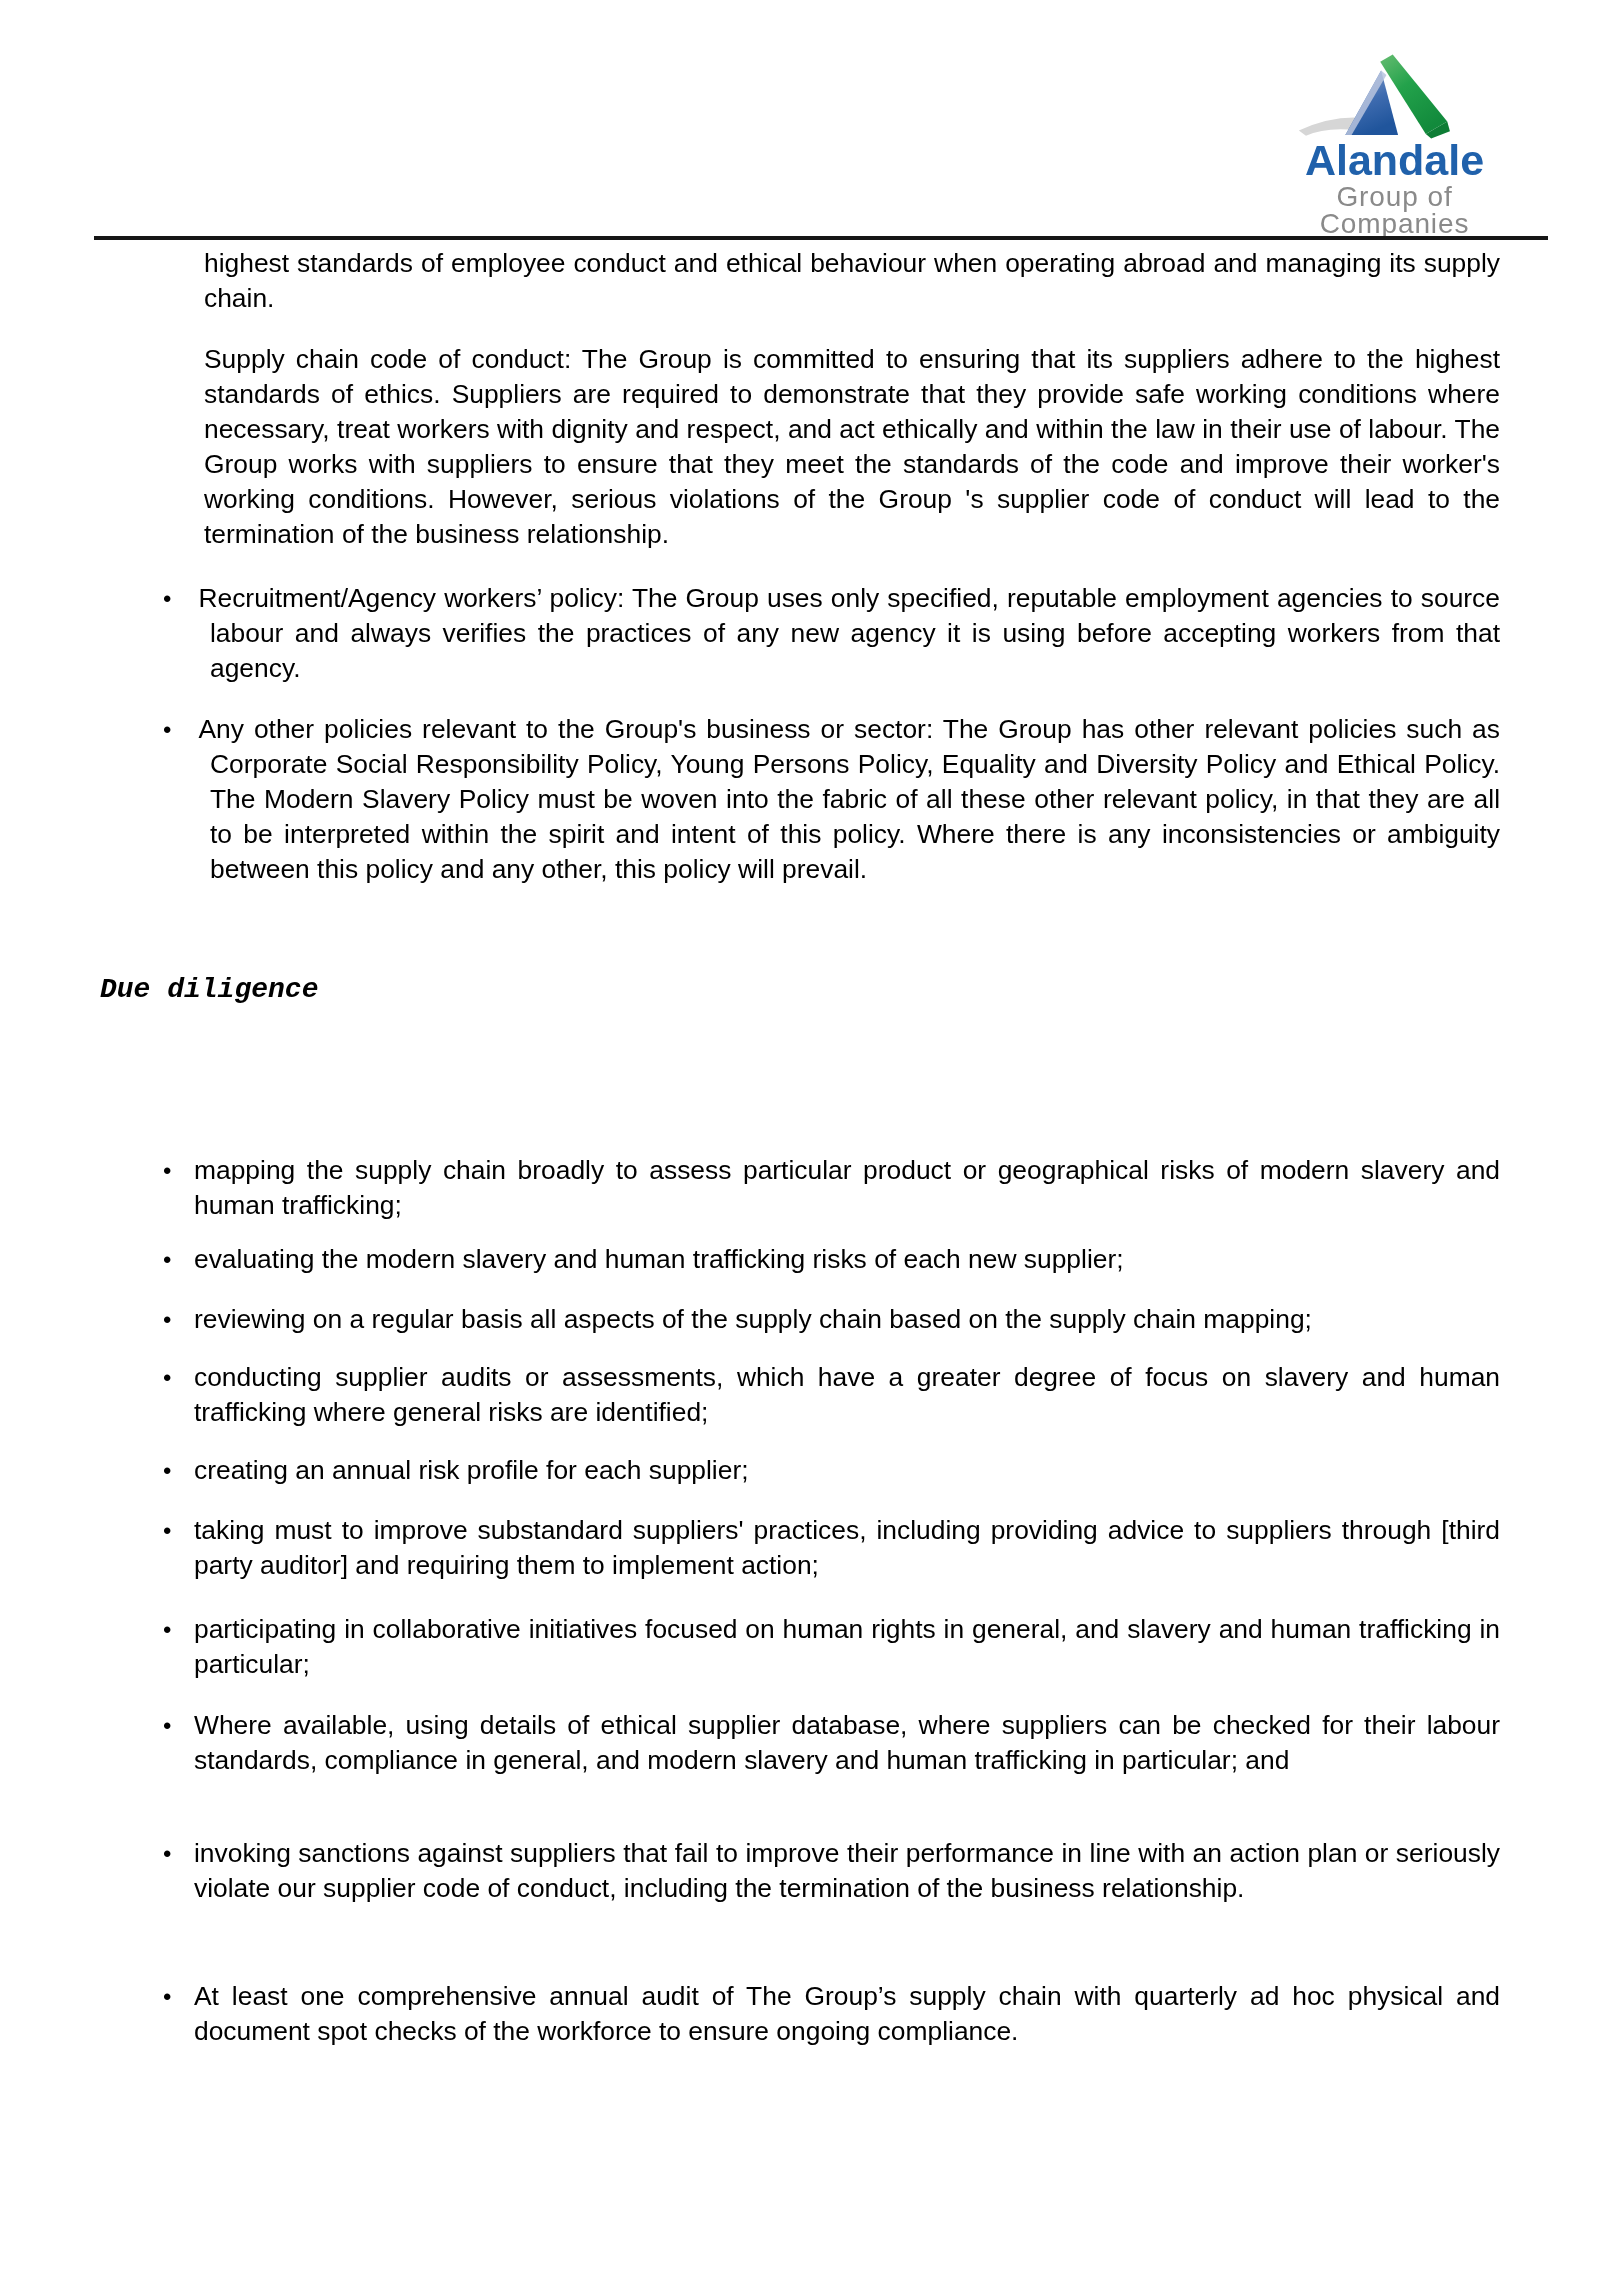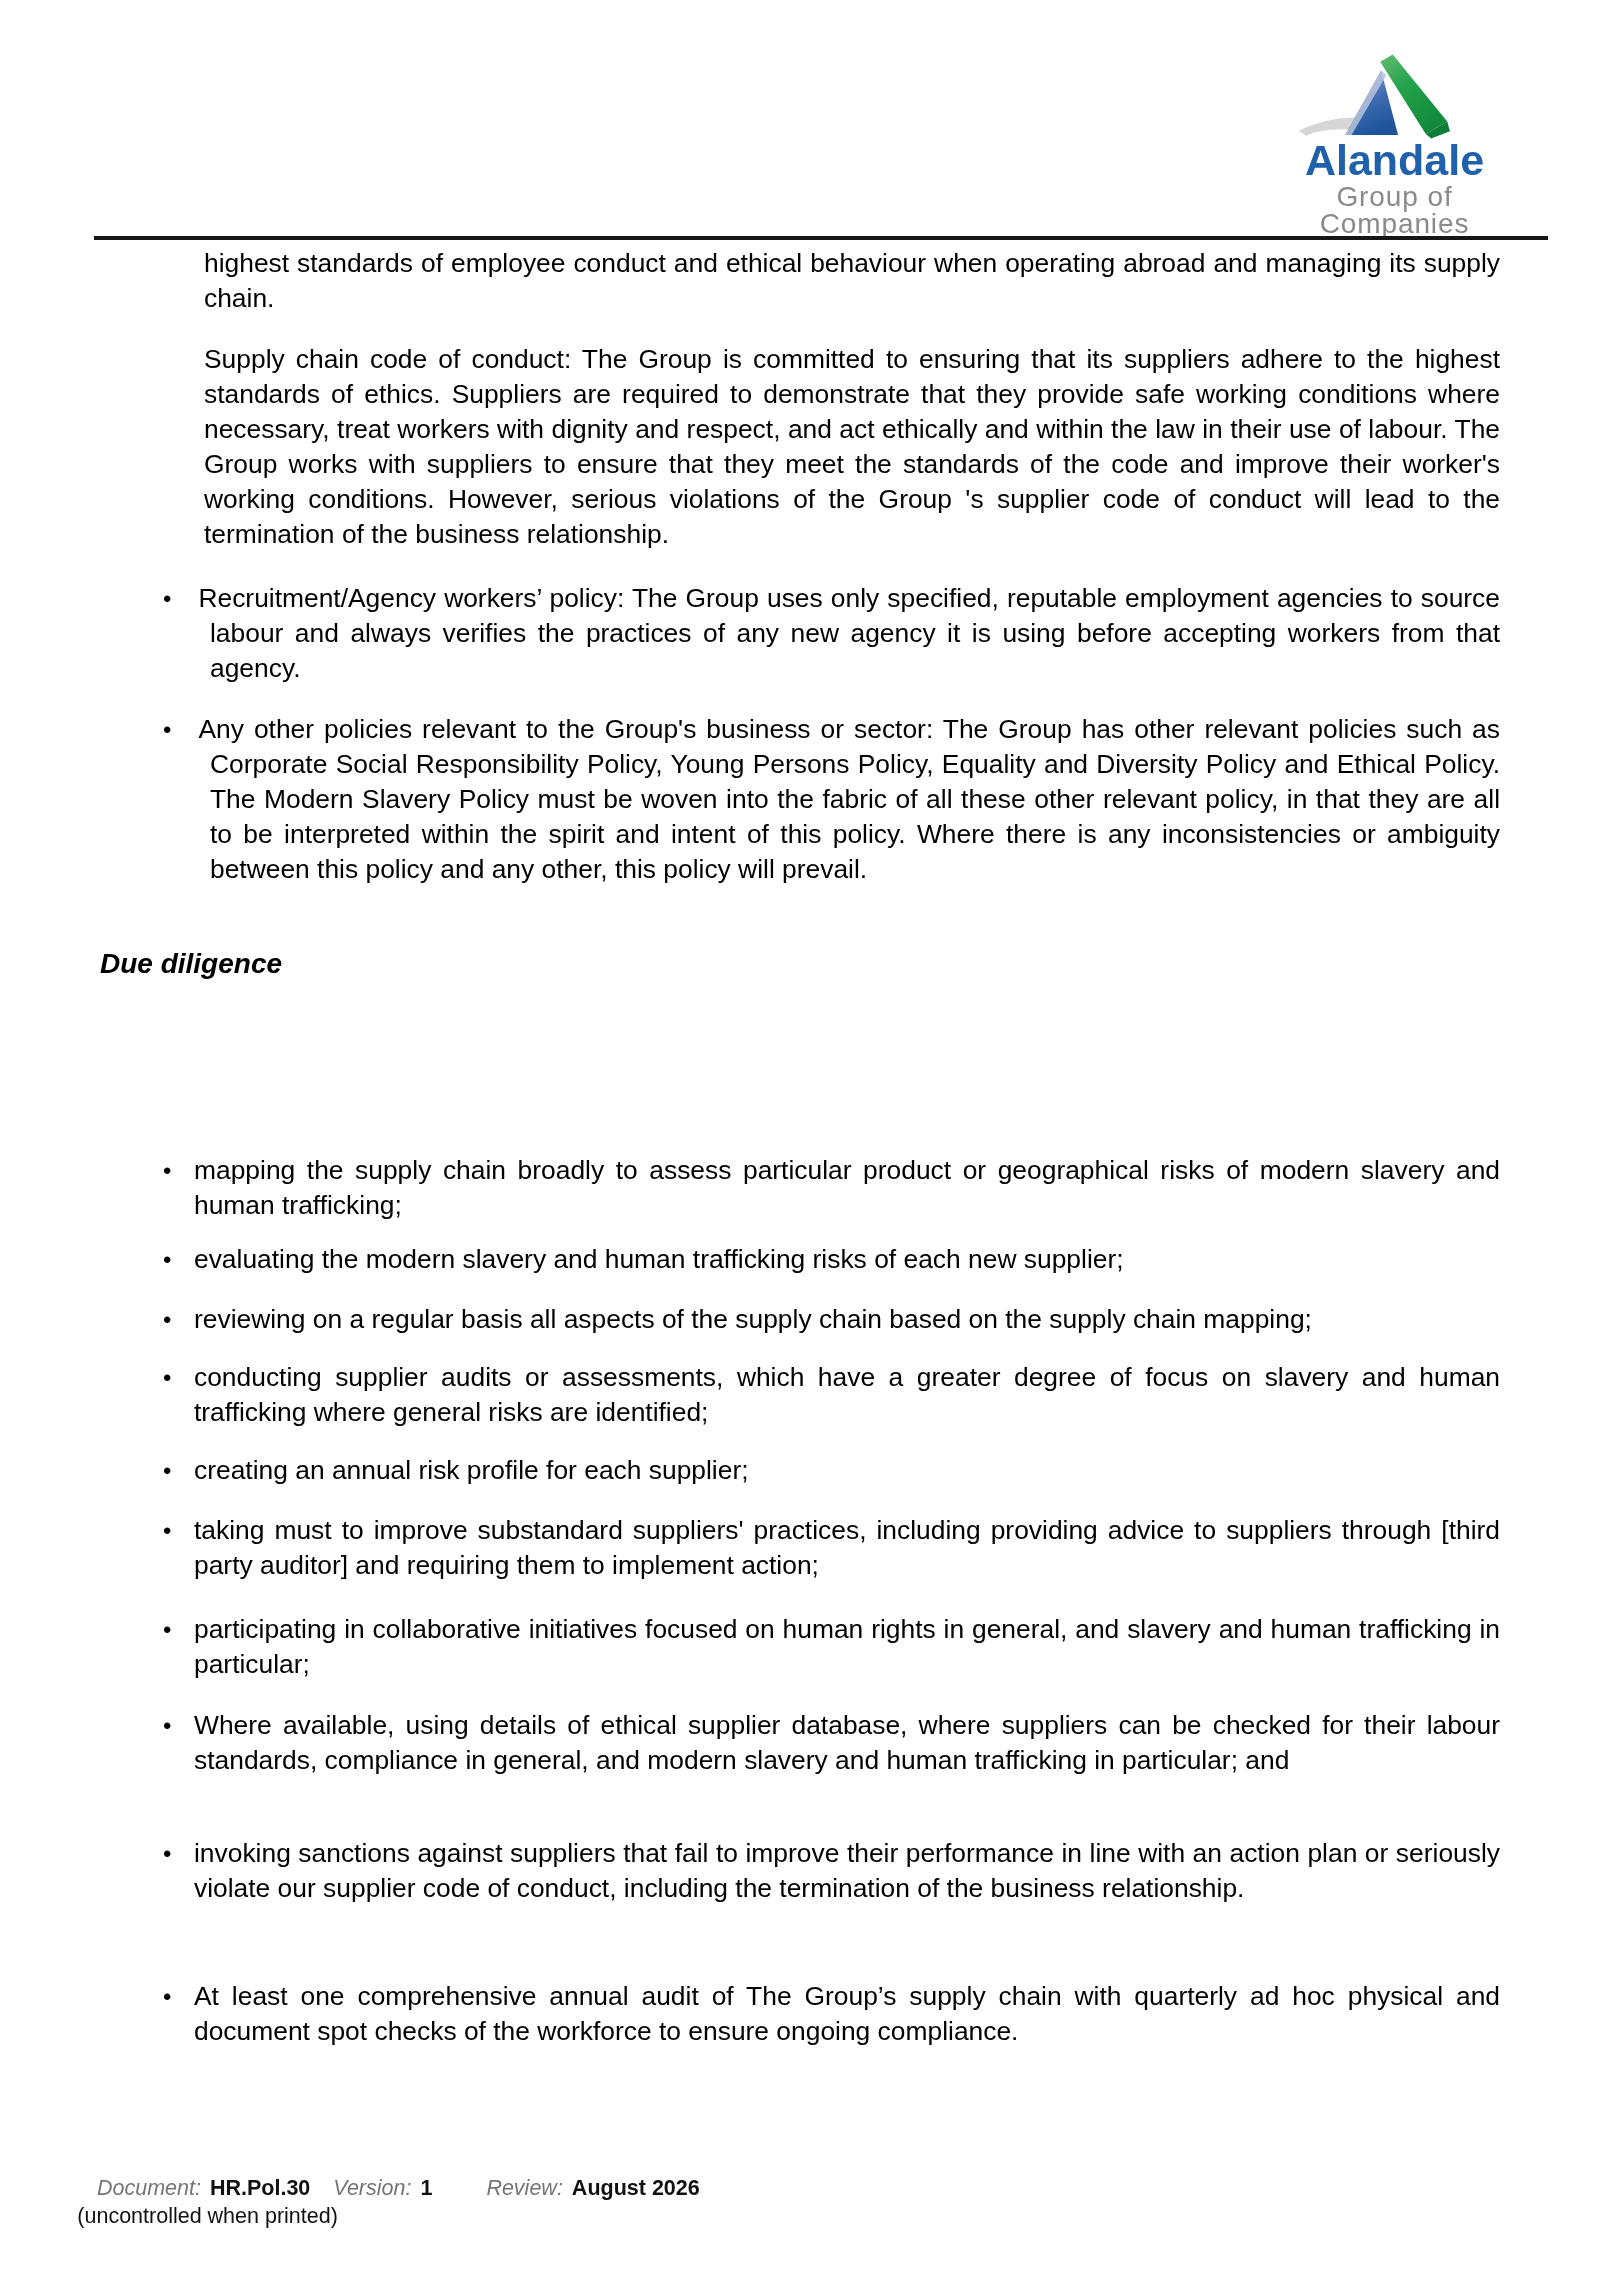--- a/index.html
+++ b/index.html
@@ -81,21 +81,21 @@
   <div class="bullet b-policy" style="top:581px;">
     <span class="dot">•</span>
     <span class="txt">Recruitment/Agency workers’ policy: The Group uses only specified, reputable employment agencies to source labour and always verifies the practices of any new agency it is using before accepting workers from that agency.</span>
   </div>
 
   <div class="bullet b-policy" style="top:712px;">
     <span class="dot">•</span>
     <span class="txt">Any other policies relevant to the Group's business or sector:  The Group has other relevant policies such as Corporate Social Responsibility Policy, Young Persons Policy, Equality and Diversity Policy and Ethical Policy. The Modern Slavery Policy must be woven into the fabric of all these other relevant policy, in that they are all to be interpreted within the spirit and intent of this policy. Where there is any inconsistencies or ambiguity between this policy and any other, this policy will prevail.</span>
   </div>
 
-  <h2 class="heading" style="top:946px;">Due diligence</h2>
+  <h2 class="heading" style="top:972px;font-family:Liberation Mono, monospace;">Due diligence</h2>
 
 
   <div class="bullet b-dd" style="top:1153px;">
     <span class="dot">•</span>
     <span class="txt">mapping the supply chain broadly to assess particular product or geographical risks of modern slavery and human trafficking;</span>
   </div>
 
   <div class="bullet b-dd" style="top:1242px;">
     <span class="dot">•</span>
     <span class="txt">evaluating the modern slavery and human trafficking risks of each new supplier;</span>
@@ -134,21 +134,15 @@
   <div class="bullet b-dd" style="top:1836px;">
     <span class="dot">•</span>
     <span class="txt">invoking sanctions against suppliers that fail to improve their performance in line with an action plan or seriously violate our supplier code of conduct, including the termination of the business relationship.</span>
   </div>
 
   <div class="bullet b-dd" style="top:1979px;">
     <span class="dot">•</span>
     <span class="txt">At least one comprehensive annual audit of The Group’s supply chain with quarterly ad hoc physical and document spot checks of the workforce to ensure ongoing compliance.</span>
   </div>
 
-  <div class="footer">
-    <div>
-      <span class="flabel">Document:</span><span class="fvalue">HR.Pol.30</span><span class="flabel gap-sm">Version:</span><span class="fvalue">1</span><span class="flabel gap-lg">Review:</span><span class="fvalue">August 2026</span>
-    </div>
-    <div class="fnote">(uncontrolled when printed)</div>
-  </div>
 
 </div>
 
 
 </body></html>

